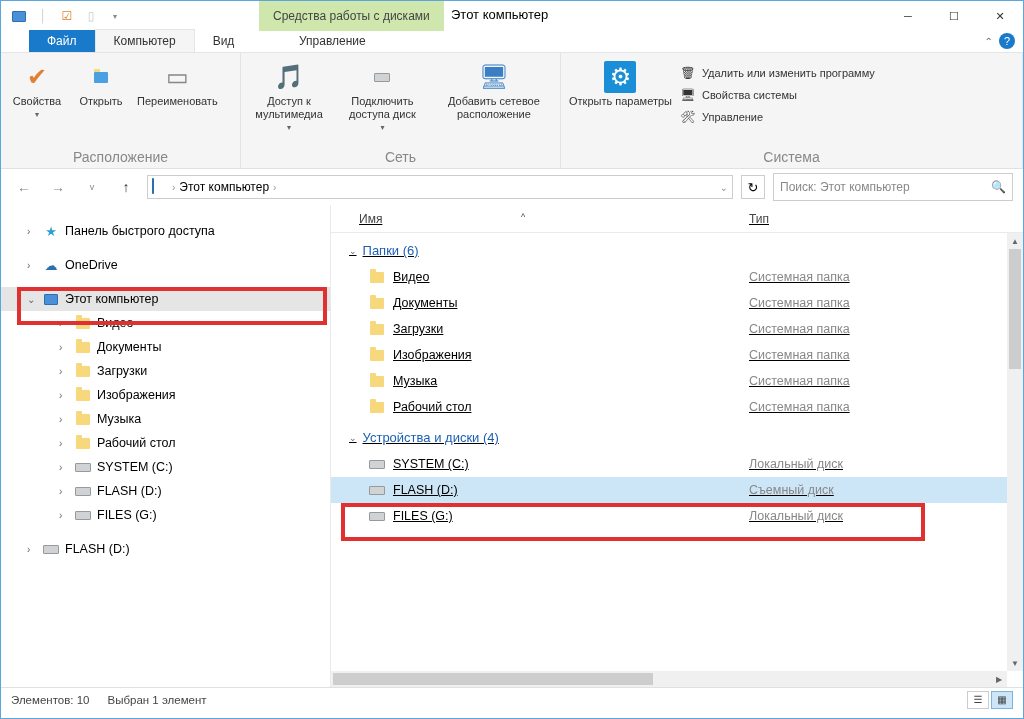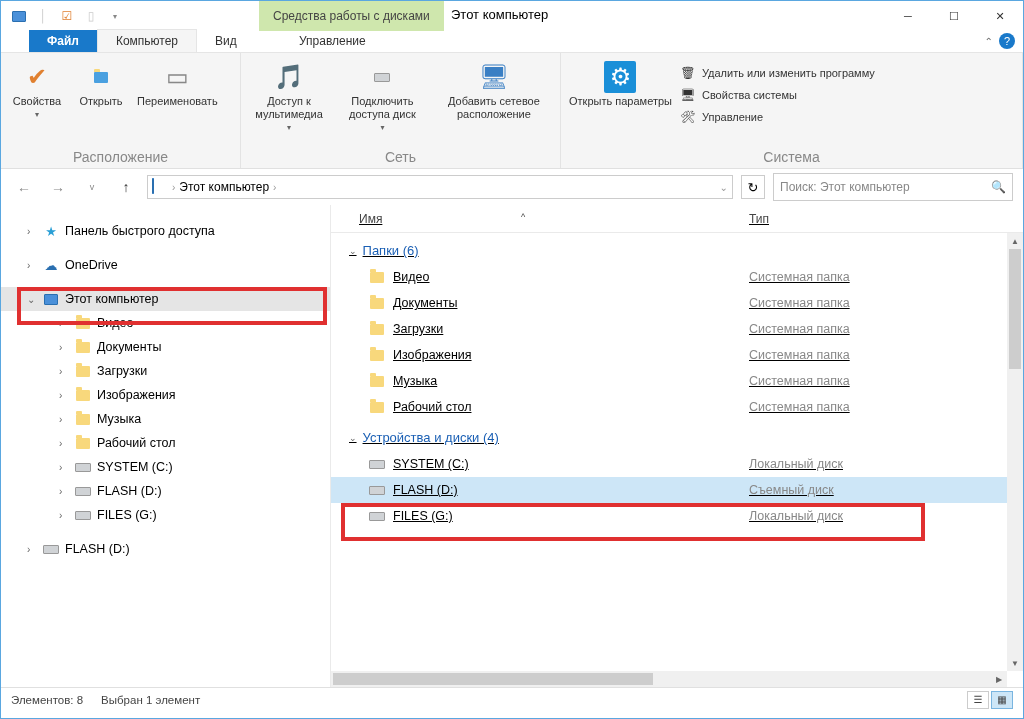--- a/index.html
+++ b/index.html
@@ -11,21 +11,21 @@
 .titlebar-left { display: flex; align-items: center; gap: 4px; padding-left: 8px; }
 .qat-icon { width: 20px; height: 20px; display: flex; align-items: center; justify-content: center; font-size: 12px; }
 .drive-tools { position: absolute; left: 258px; top: 0; background: #cfe7ad; padding: 8px 14px; font-size: 12px; color: #444; }
 .title-text { position: absolute; left: 450px; top: 6px; font-size: 13px; }
 .winbtns { position: absolute; right: 0; top: 0; display: flex; }
 .winbtn { width: 46px; height: 30px; display: flex; align-items: center; justify-content: center; font-size: 11px; color: #333; }
 
 
 .tabs-row { height: 22px; display: flex; align-items: flex-end; padding-left: 28px; position: relative; border-bottom: 1px solid #e5e5e5; }
 .tab { padding: 4px 18px; font-size: 12px; color: #333; cursor: pointer; }
-.tab.file { background: #1979ca; color: #fff; font-weight: bold; }
+.tab.file { background: #1979ca; color: #fff; }
 .tab.active { background: #f5f5f5; border: 1px solid #e5e5e5; border-bottom: none; }
 .tab.manage { position: absolute; left: 258px; padding: 4px 40px; }
 .tabs-right { position: absolute; right: 8px; top: 2px; display: flex; gap: 6px; align-items: center; }
 .caret { font-size: 10px; color: #666; }
 .help { width: 16px; height: 16px; background: #1979ca; border-radius: 50%; color: #fff; font-size: 11px; display: flex; align-items: center; justify-content: center; }
 
 
 .ribbon { height: 116px; background: #f5f5f5; border-bottom: 1px solid #e0e0e0; display: flex; }
 .group { border-right: 1px solid #e3e3e3; display: flex; flex-direction: column; }
 .group-content { flex: 1; display: flex; align-items: flex-start; padding: 6px 8px; gap: 8px; }
@@ -426,21 +426,21 @@
       </div>
       <div class="scrollbar-h">
         <div class="sb-arrow" style="left:0;">◀</div>
         <div class="sb-thumb"></div>
         <div class="sb-arrow" style="right:0;">▶</div>
       </div>
     </div>
   </div>
 
   <div class="statusbar">
-    <span>Элементов: 8</span>
+    <span>Элементов: 10</span>
     <span>Выбран 1 элемент</span>
     <div class="right">
       <div class="viewbtn">☰</div>
       <div class="viewbtn active">▦</div>
     </div>
   </div>
 
 </div>
 
 </body></html>

